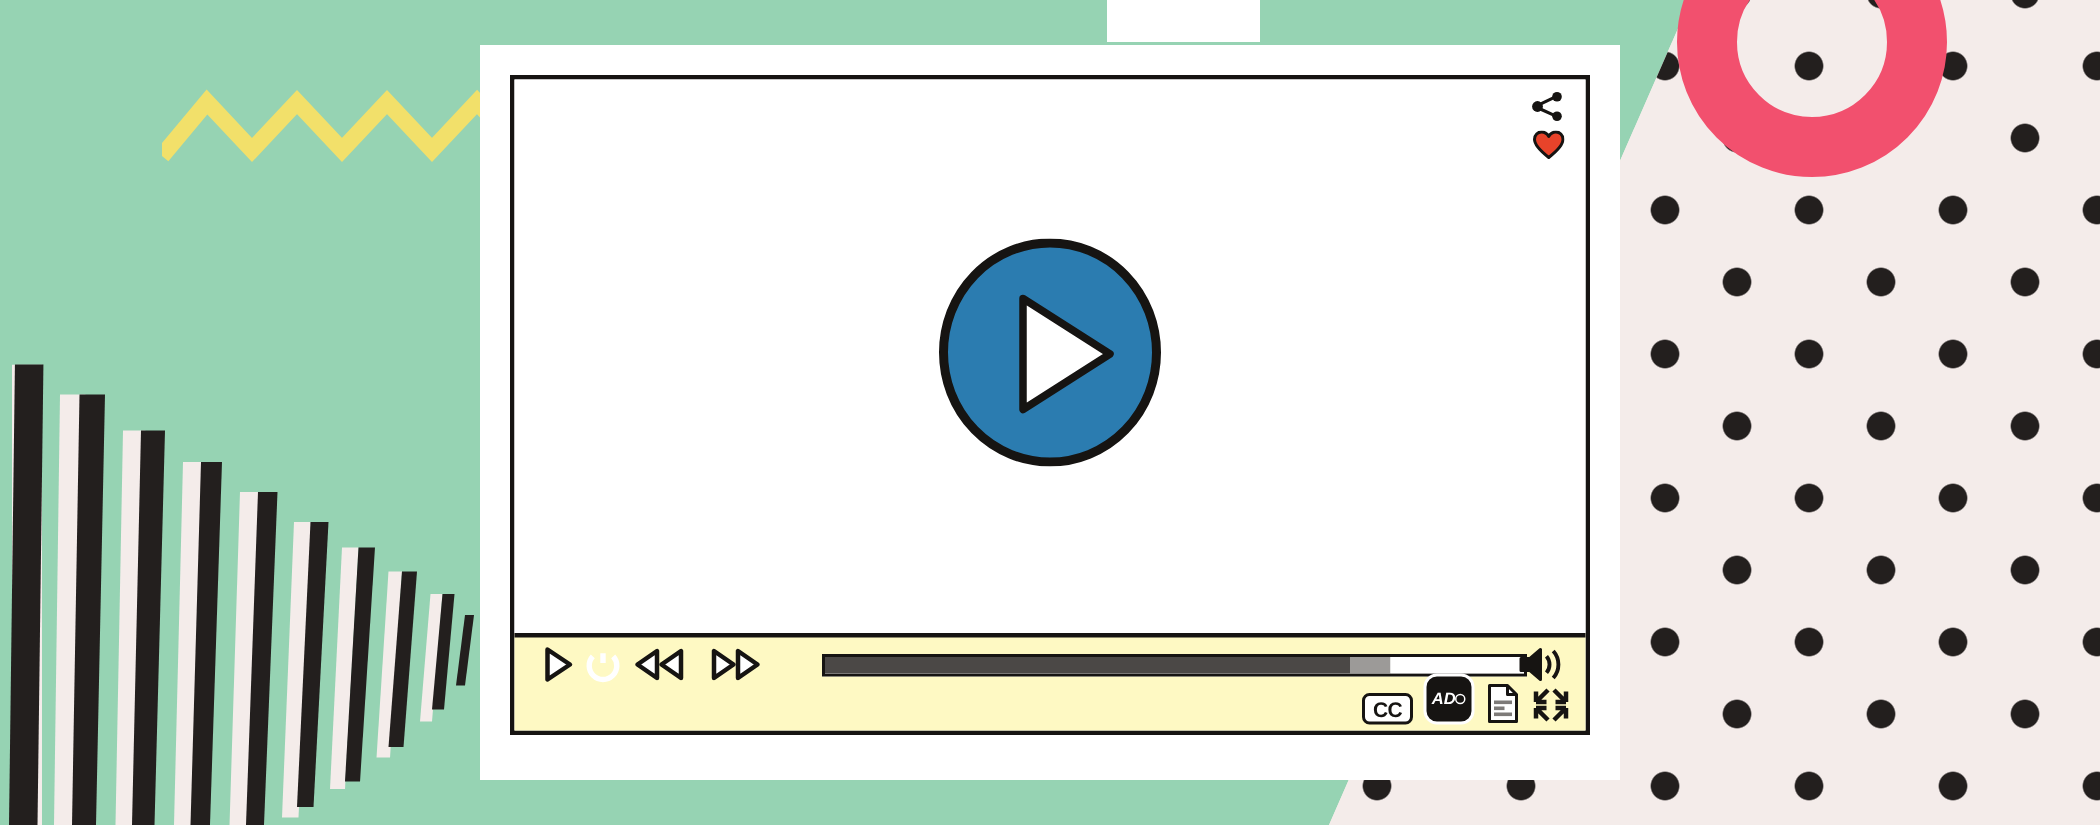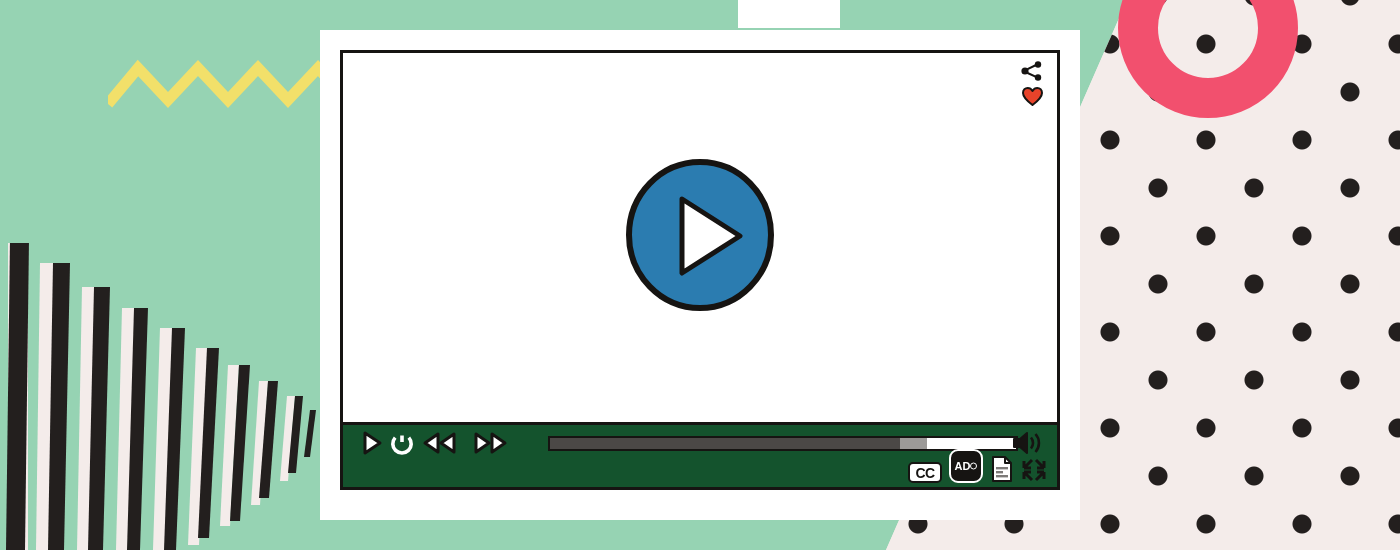--- a/index.html
+++ b/index.html
@@ -74,21 +74,21 @@
   .ic{display:block;}
 
   .play-wrap{
     position:absolute;left:0;top:0;right:0;bottom:0;
     display:flex;align-items:center;justify-content:center;
     padding-bottom:6px;
   }
 
   
   .controls{
-    position:relative;flex:0 0 62px;height:62px;background:#14532d;
+    position:relative;flex:0 0 62px;height:62px;background:#fef9c3;
     border-top:3px solid #161412;
   }
   .ctrl-row{
     position:absolute;left:0;top:0;right:0;height:36px;
     display:flex;align-items:center;
   }
   .left-btns{display:flex;align-items:center;gap:6px;padding-left:18px;}
   .btn{display:flex;align-items:center;justify-content:center;cursor:pointer;}
 
   .progress{
@@ -115,21 +115,21 @@
     background:#ffffff;border:2px solid #161412;
     color:#161412;font-size:14px;font-weight:bold;
     display:flex;align-items:center;justify-content:center;
     letter-spacing:-0.5px;font-family:"Liberation Sans", sans-serif;
     cursor:pointer;
   }
   .ad-badge{
     box-sizing:border-box;position:relative;
     width:34px;height:34px;border-radius:9px;
     background:#161412;border:2px solid #ffffff;
-    color:#ffffff;font-size:11px;font-weight:bold;
+    color:#ffffff;font-size:11px;font-weight:bold;font-style:italic;
     display:flex;align-items:center;justify-content:center;
     padding-right:7px;
     font-family:"Liberation Sans", sans-serif;
     cursor:pointer;
   }
   .ad-badge:after{
     content:"";position:absolute;right:4px;top:50%;transform:translateY(-50%);
     width:5px;height:5px;border-radius:50%;
     border:1.5px solid #ffffff;
   }

